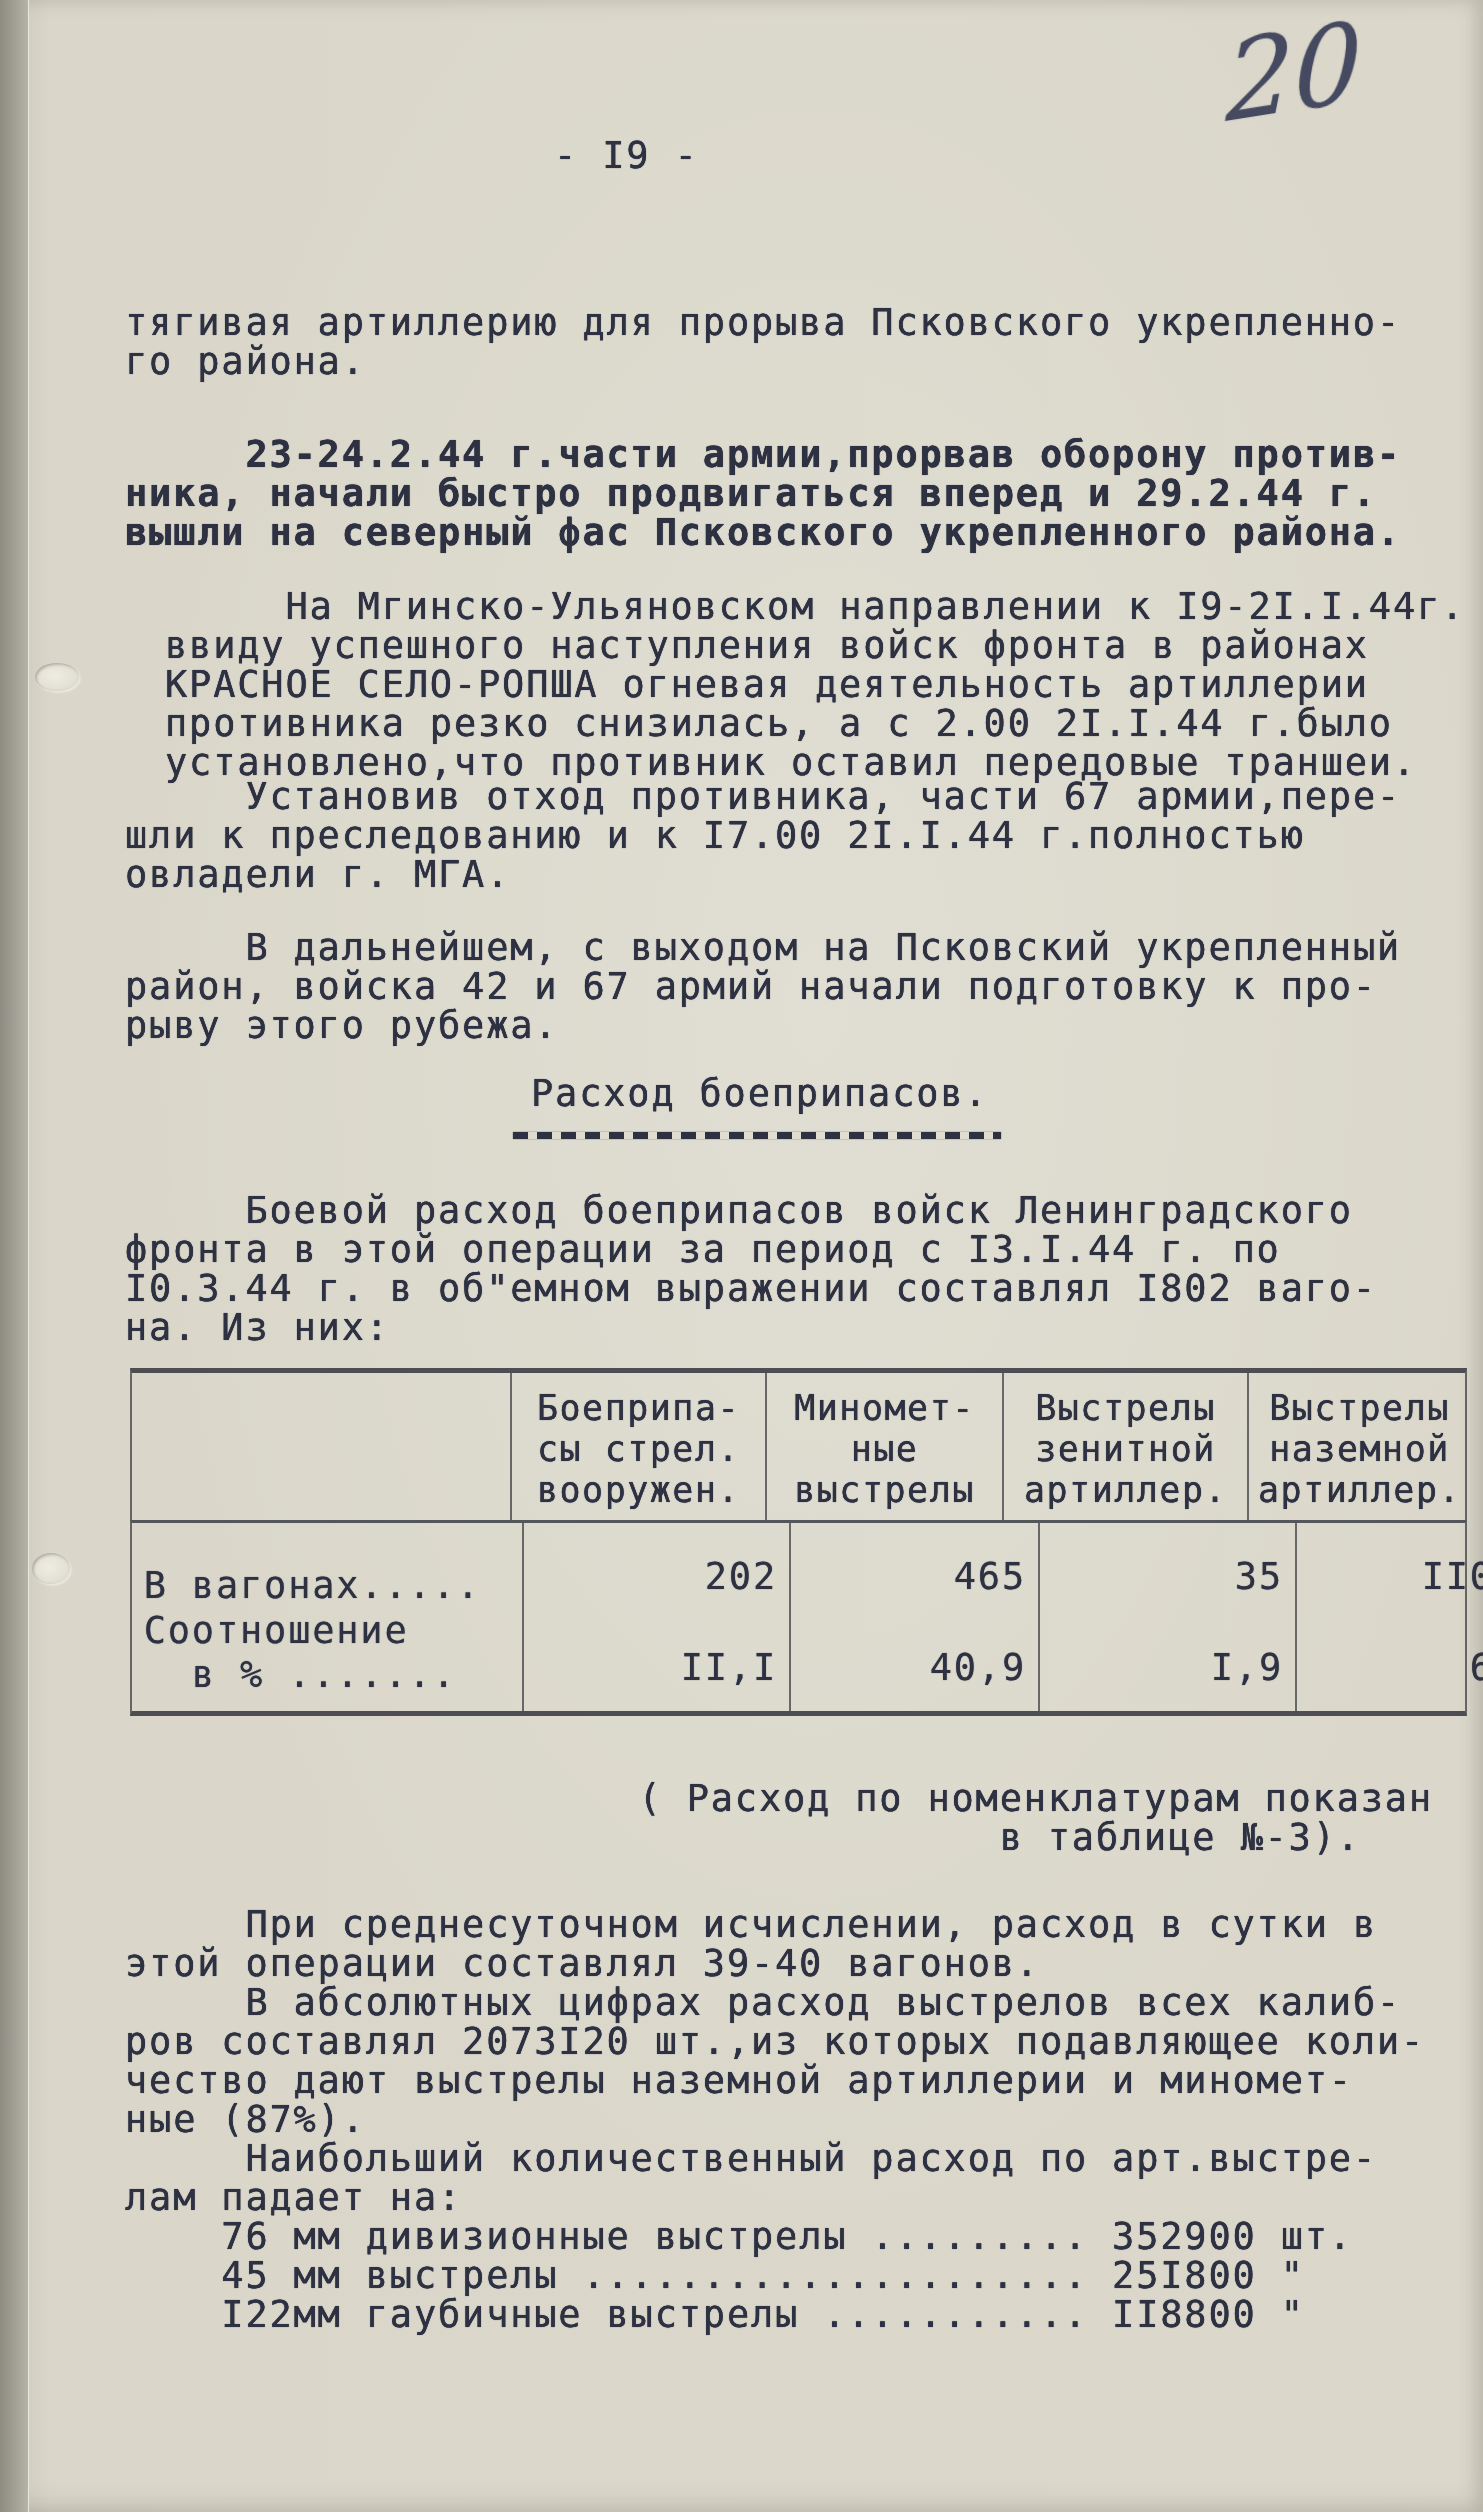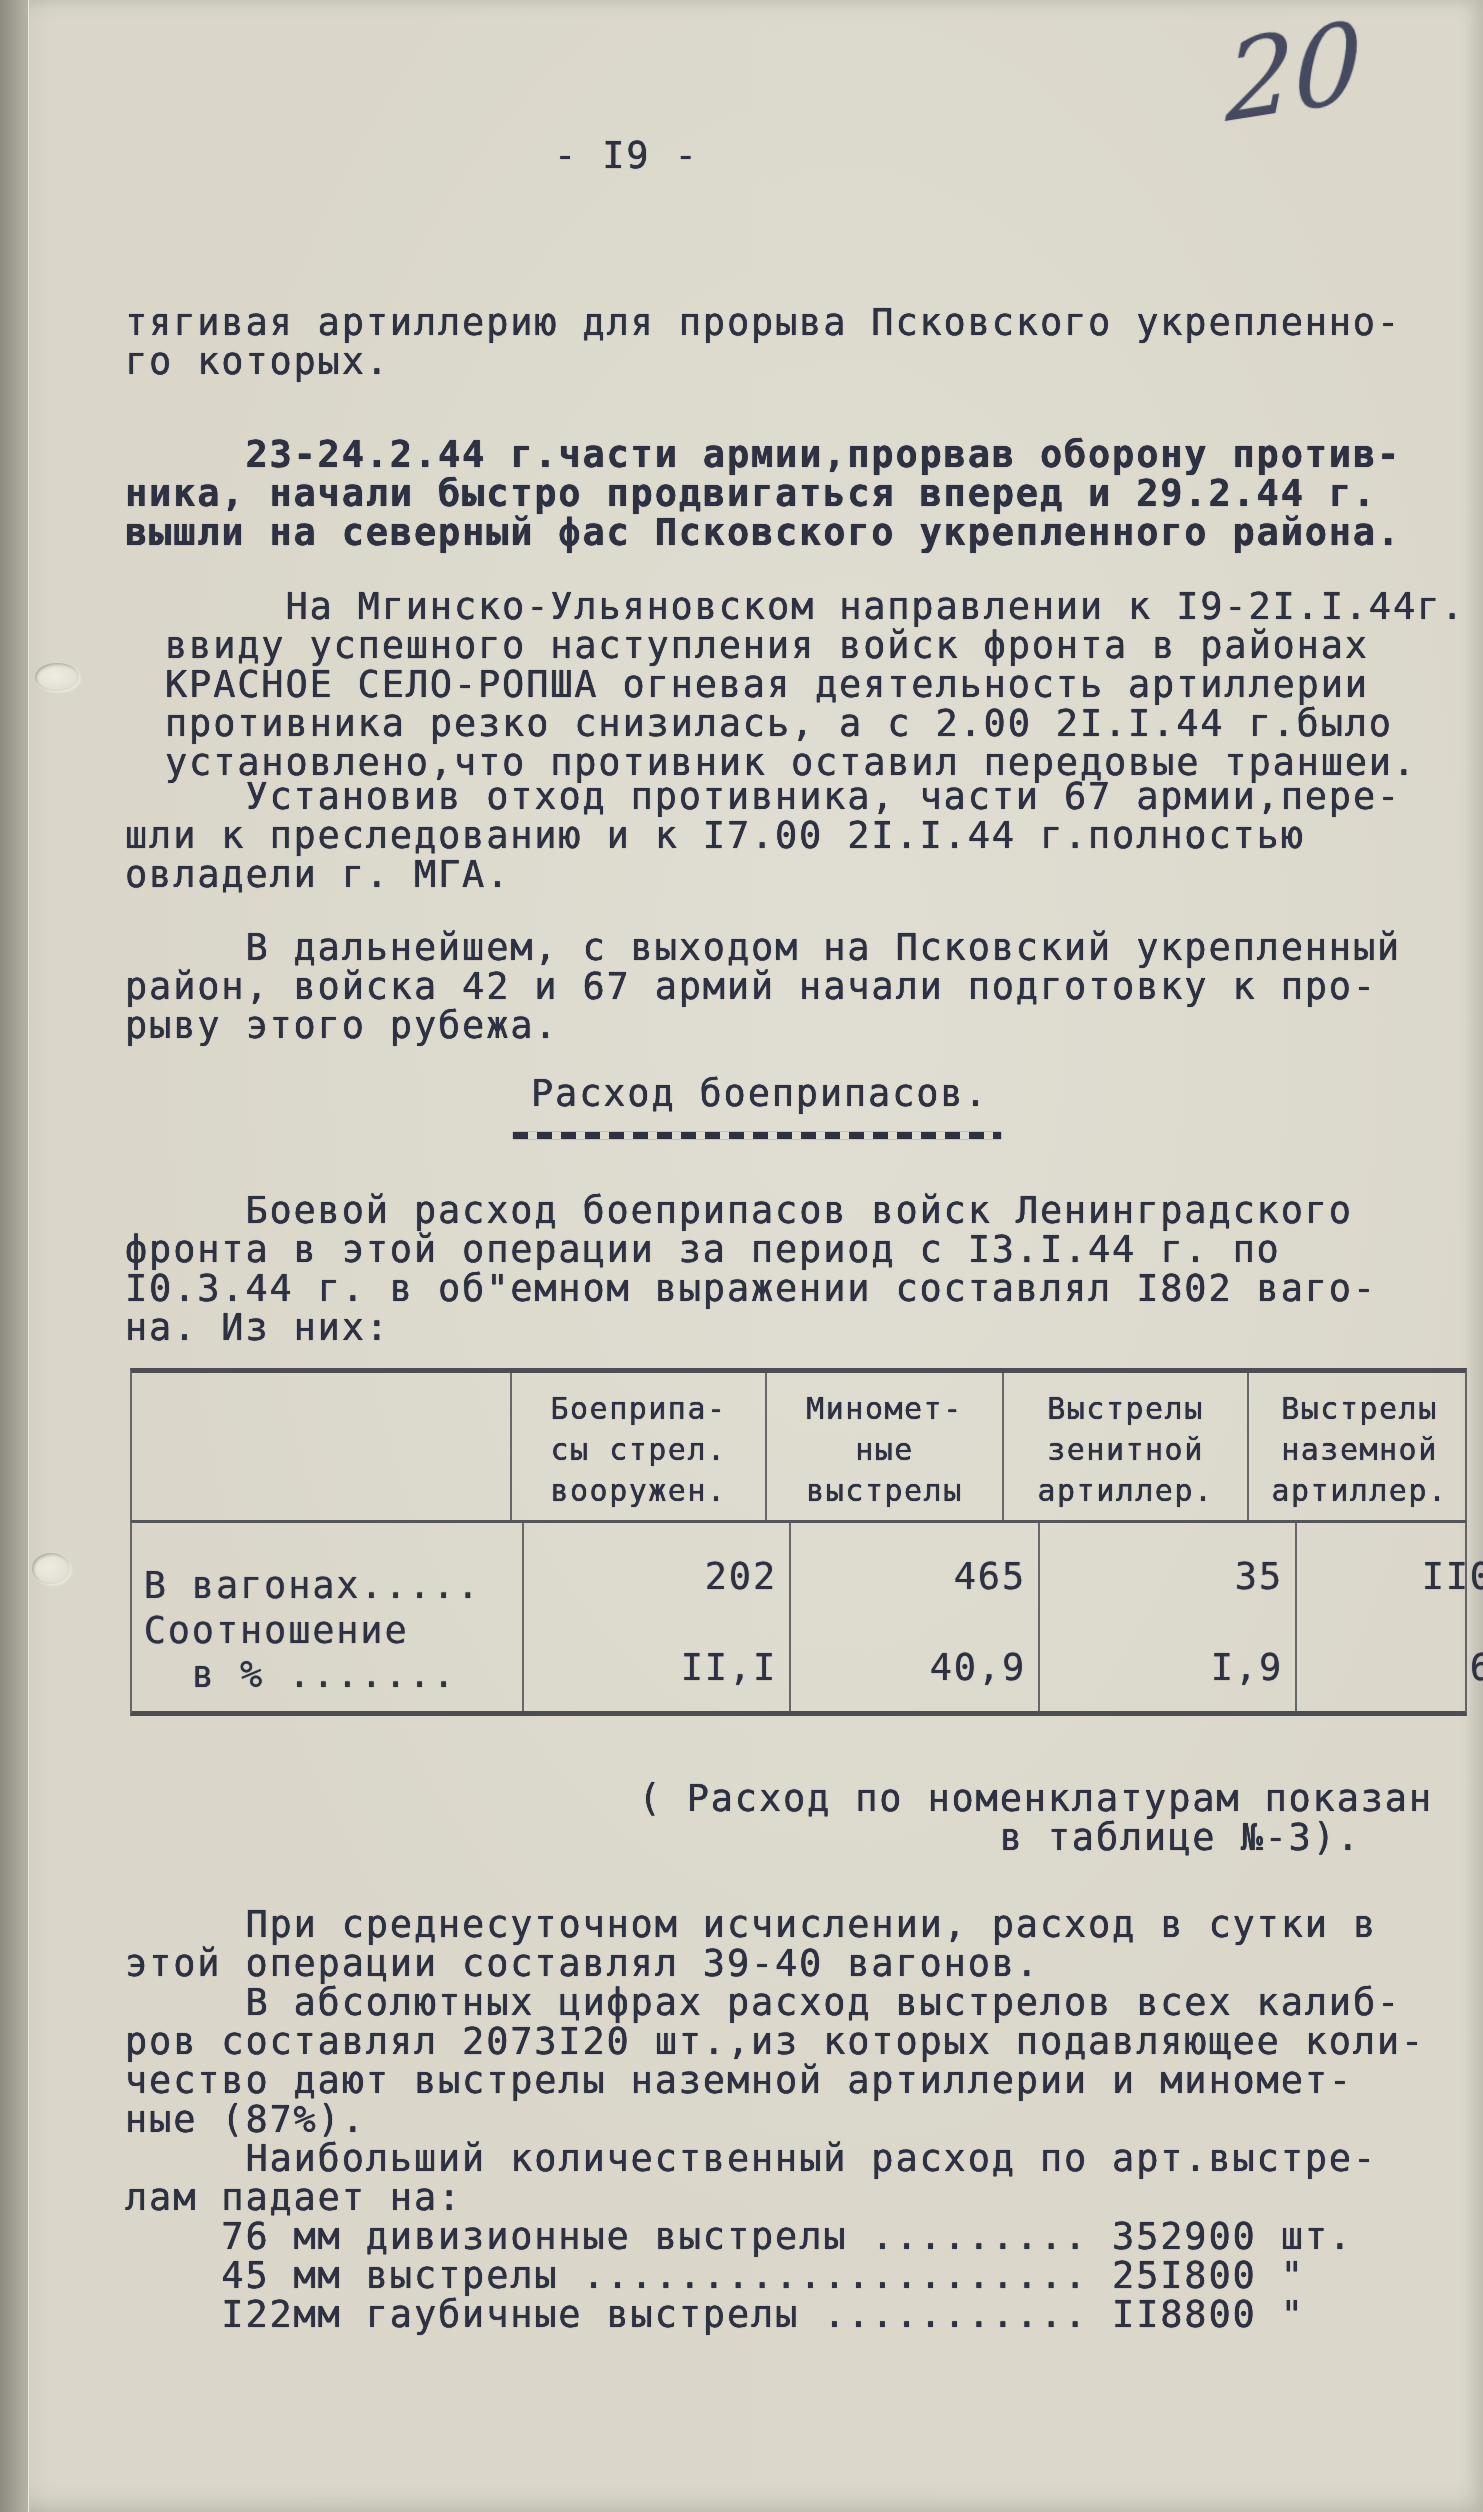--- a/index.html
+++ b/index.html
@@ -52,21 +52,21 @@
     height:196px;box-sizing:border-box;
     border-top:3.7px solid rgba(52,54,62,.8);
     border-bottom:5.1px solid rgba(52,54,62,.85);
     border-left:2.2px solid rgba(52,54,62,.7);
     border-right:2.2px solid rgba(52,54,62,.7);
     gap:12px;
   }
   .th,.td{position:relative;box-sizing:border-box;}
   .th+.th,.td+.td{border-left:2.2px solid rgba(52,54,62,.7);}
   .th .txt{position:absolute;left:0;top:14.6px;width:100%;text-align:center;
-    font-size:30px;line-height:41px;letter-spacing:1.5px;}
+    font-size:35px;line-height:41px;letter-spacing:1.5px;}
   .cell-line{position:absolute;font-size:37px;letter-spacing:1.8px;white-space:pre;
     text-shadow:0 0 1px rgba(45,49,66,.85);}
   .val{position:absolute;width:100%;text-align:right;}
   
   .hole{
     position:absolute;border-radius:50%;
     background:radial-gradient(ellipse at 45% 45%, #efede2 0%, #e4e2d6 55%, rgba(217,214,201,0) 85%);
     box-shadow:inset 1.5px 1.5px 2.9px rgba(70,68,58,.35), 1.5px 1.5px 2.2px rgba(255,255,255,.5);
   }
   .hole1{left:35px;top:663px;width:44px;height:28px;}
@@ -146,21 +146,21 @@
 
   <div class="edge-strip"></div>
   <div class="hole hole1"></div>
   <div class="hole hole2"></div>
 
   <div class="handwritten fg">20</div>
 
   <div class="txt fg" style="left:554px;top:136px;">- I9 -</div>
 
   <div class="txt fg" style="left:125px;top:303px;width:1326px;">тягивая артиллерию для прорыва Псковского укрепленно-
-го которых.</div>
+го района.</div>
 
   <div class="txt fg" style="left:125px;top:435px;width:1326px;font-weight:bold;">     23-24.2.44 г.части армии,прорвав оборону против-
 ника, начали быстро продвигаться вперед и 29.2.44 г.
 вышли на северный фас Псковского укрепленного района.</div>
 
   <div class="txt fg" style="left:125px;top:587px;width:1326px;margin-left:40px;">     На Мгинско-Ульяновском направлении к I9-2I.I.44г.
 ввиду успешного наступления войск фронта в районах
 КРАСНОЕ СЕЛО-РОПША огневая деятельность артиллерии
 противника резко снизилась, а с 2.00 2I.I.44 г.было
 установлено,что противник оставил передовые траншеи.</div>

